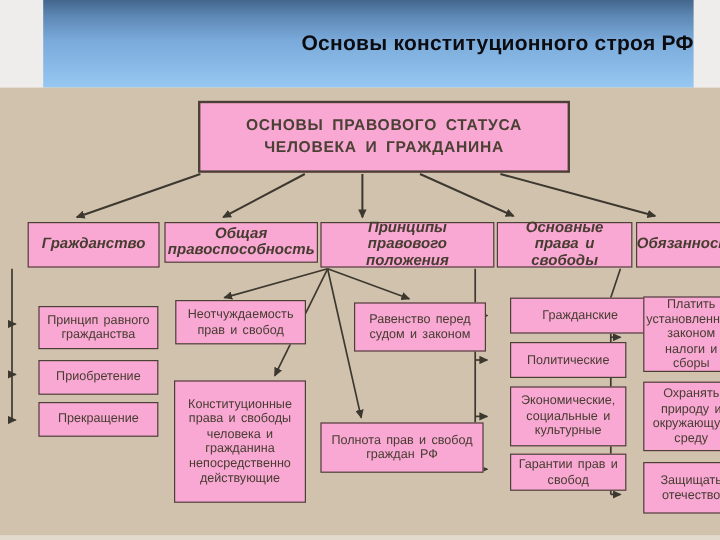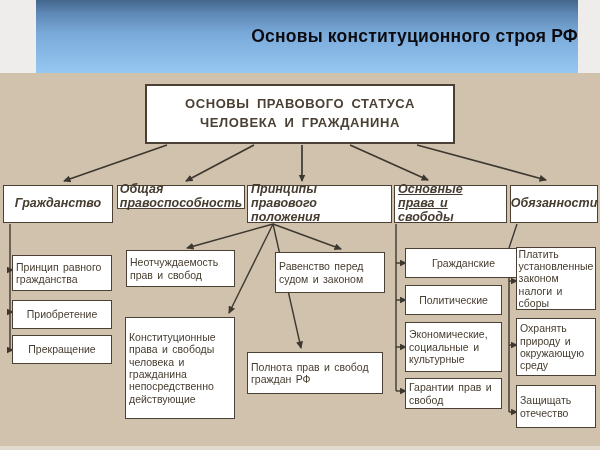--- a/index.html
+++ b/index.html
@@ -19,24 +19,25 @@
   .canvas{
     position:absolute;left:0;top:73px;width:600px;height:377px;
     background:#d1c2ae;
   }
   .bottom-edge{
     position:absolute;left:0;bottom:0;width:600px;height:4px;background:#e2dacd;
   }
   svg.lines{position:absolute;left:0;top:0;width:600px;height:450px;}
   .box{
     position:absolute;box-sizing:border-box;
-    background:#ffffff;border:1.5px solid #4a4034;color:#463c2f;
-    display:flex;align-items:center;justify-content:center;text-align:left;
+    background:#f9a8d4;border:1.5px solid #4a4034;color:#463c2f;
+    display:flex;align-items:center;justify-content:center;text-align:center;
     font-size:10.5px;line-height:1.18;word-spacing:1.5px;
     padding:2px 3px;
+    margin-left:20px;
   }
   .box.root{
     border-width:2px;font-weight:bold;font-size:13px;line-height:1.45;
     letter-spacing:0.6px;word-spacing:3px;color:#4a4034;
   }
   .box.branch{
     font-weight:bold;font-style:italic;font-size:12.5px;line-height:1.1;
     word-spacing:2px;
   }
 </style>
@@ -88,23 +89,23 @@
     <path d="M509,412 L517,412" marker-end="url(#ah)"></path>
   </g>
 </svg>
 
 <div class="box root" style="left:145px;top:84px;width:310px;height:60px;flex-direction:column;">
   <div>ОСНОВЫ ПРАВОВОГО СТАТУСА</div>
   <div>ЧЕЛОВЕКА И ГРАЖДАНИНА</div>
 </div>
 
 <div class="box branch" style="left:3px;top:185px;width:110px;height:38px;">Гражданство</div>
-<div class="box branch" style="left:117px;top:185px;width:128px;height:24px;">Общая правоспособность</div>
+<div class="box branch" style="left:117px;top:185px;width:128px;height:34px;">Общая правоспособность</div>
 <div class="box branch" style="left:247px;top:185px;width:145px;height:38px;">Принципы правового положения</div>
-<div class="box branch" style="left:394px;top:185px;width:113px;height:38px;text-decoration:underline;">Основные права и свободы</div>
+<div class="box branch" style="left:394px;top:185px;width:113px;height:38px;">Основные права и свободы</div>
 <div class="box branch" style="left:510px;top:185px;width:88px;height:38px;">Обязанности</div>
 
 <div class="box" style="left:12px;top:255px;width:100px;height:36px;">Принцип равного гражданства</div>
 <div class="box" style="left:12px;top:300px;width:100px;height:29px;">Приобретение</div>
 <div class="box" style="left:12px;top:335px;width:100px;height:29px;">Прекращение</div>
 
 <div class="box" style="left:126px;top:250px;width:109px;height:37px;">Неотчуждаемость прав и свобод</div>
 <div class="box" style="left:125px;top:317px;width:110px;height:102px;">Конституционные права и свободы человека и гражданина непосредственно действующие</div>
 
 <div class="box" style="left:275px;top:252px;width:110px;height:41px;">Равенство перед судом и законом</div>

